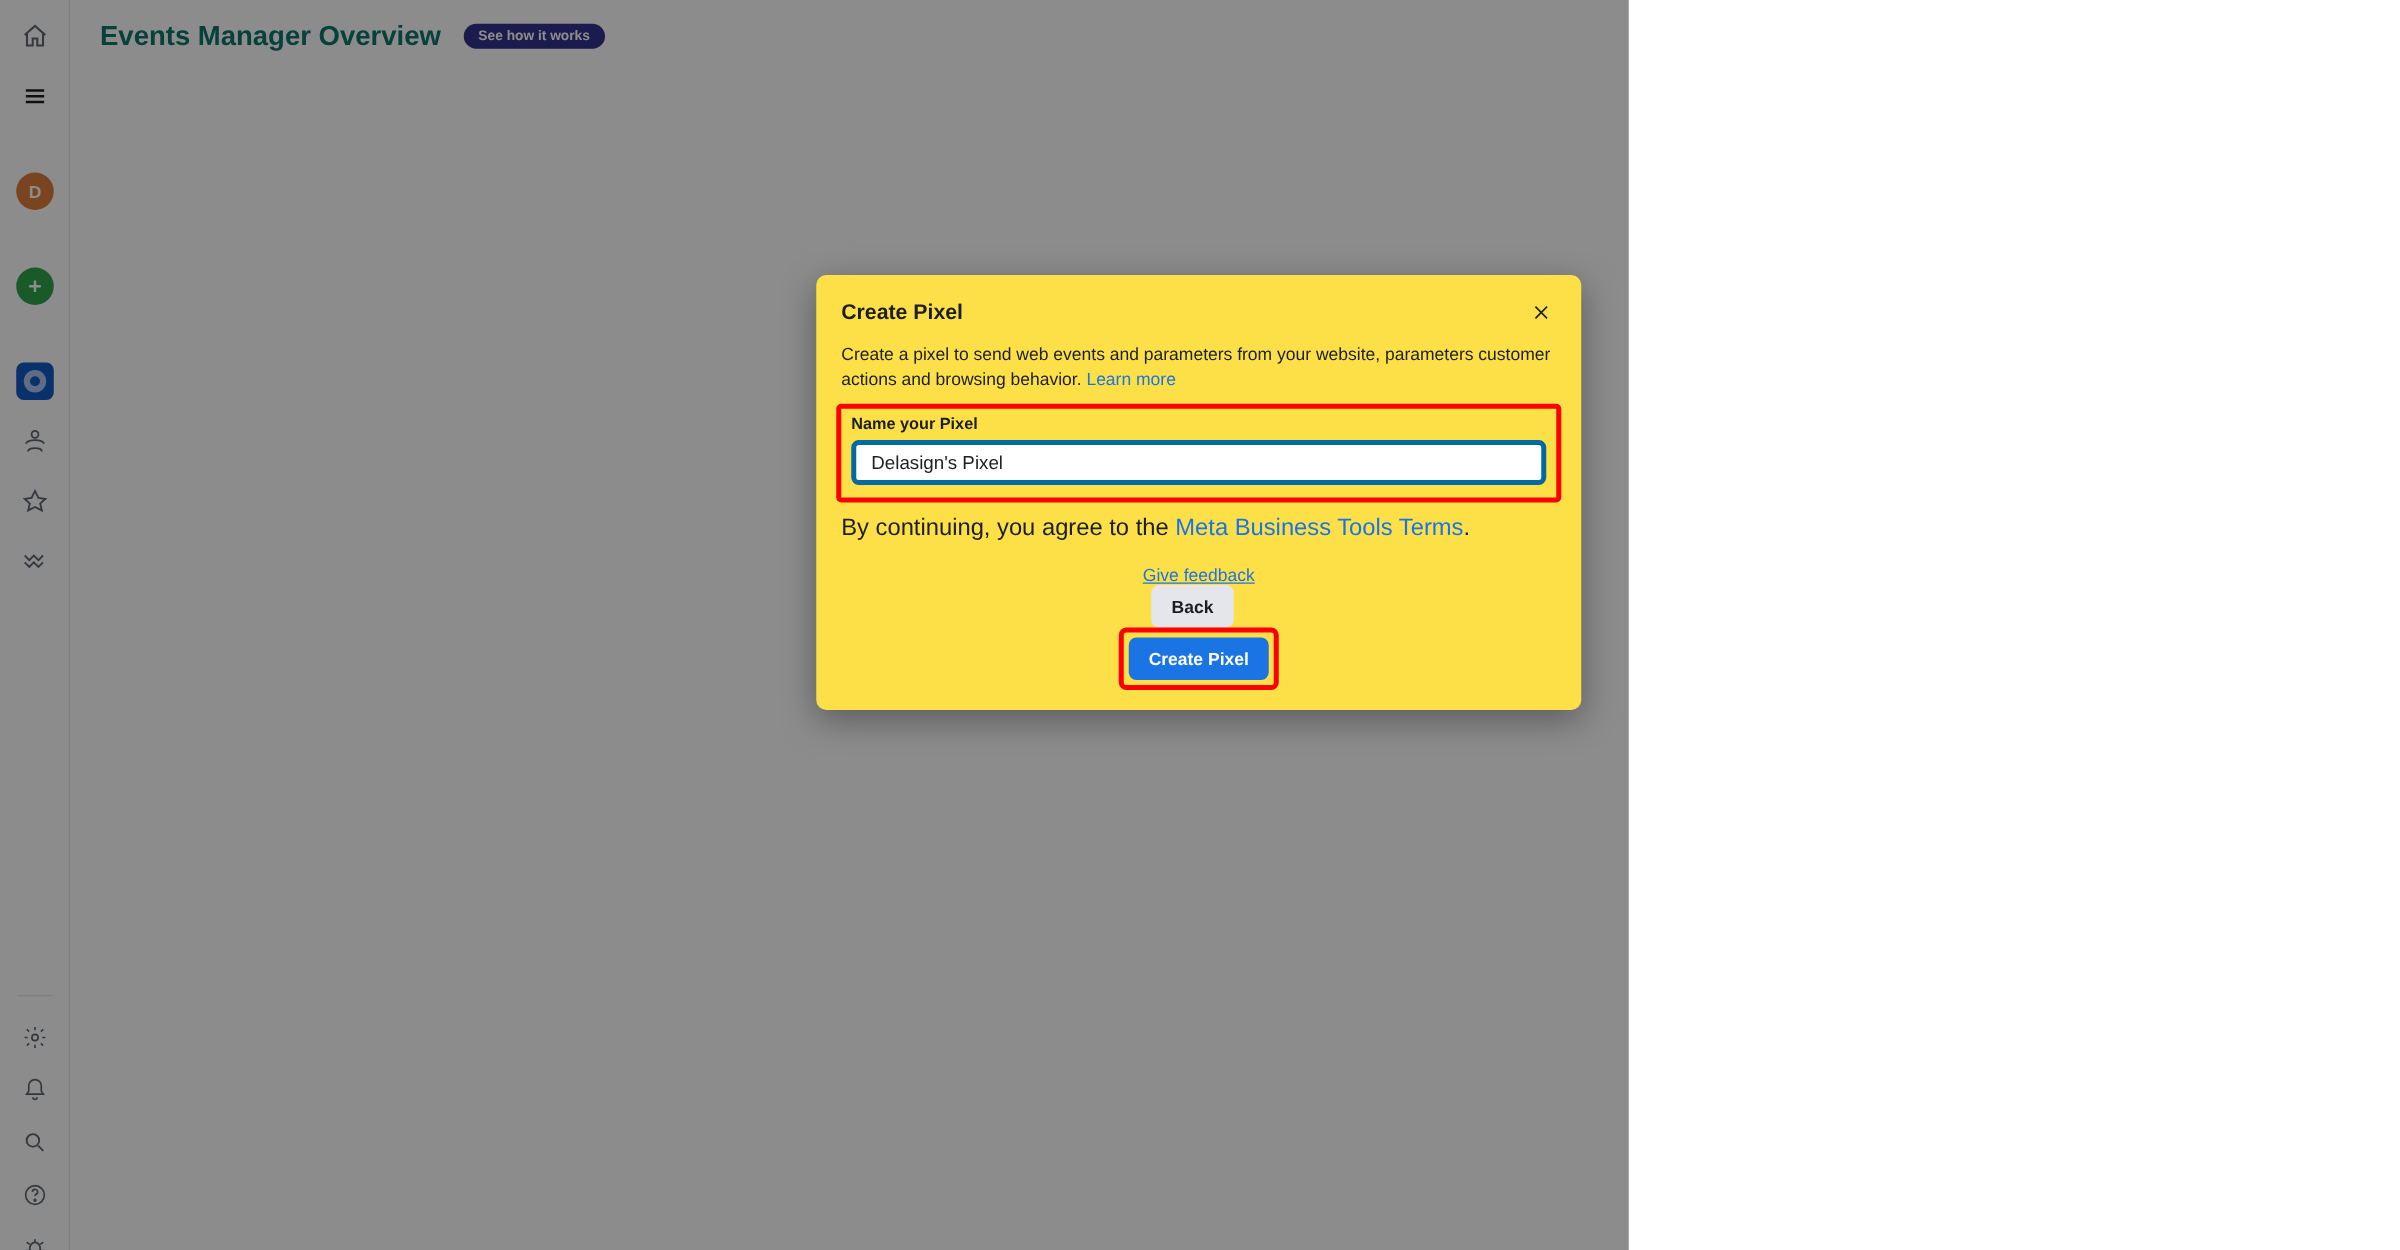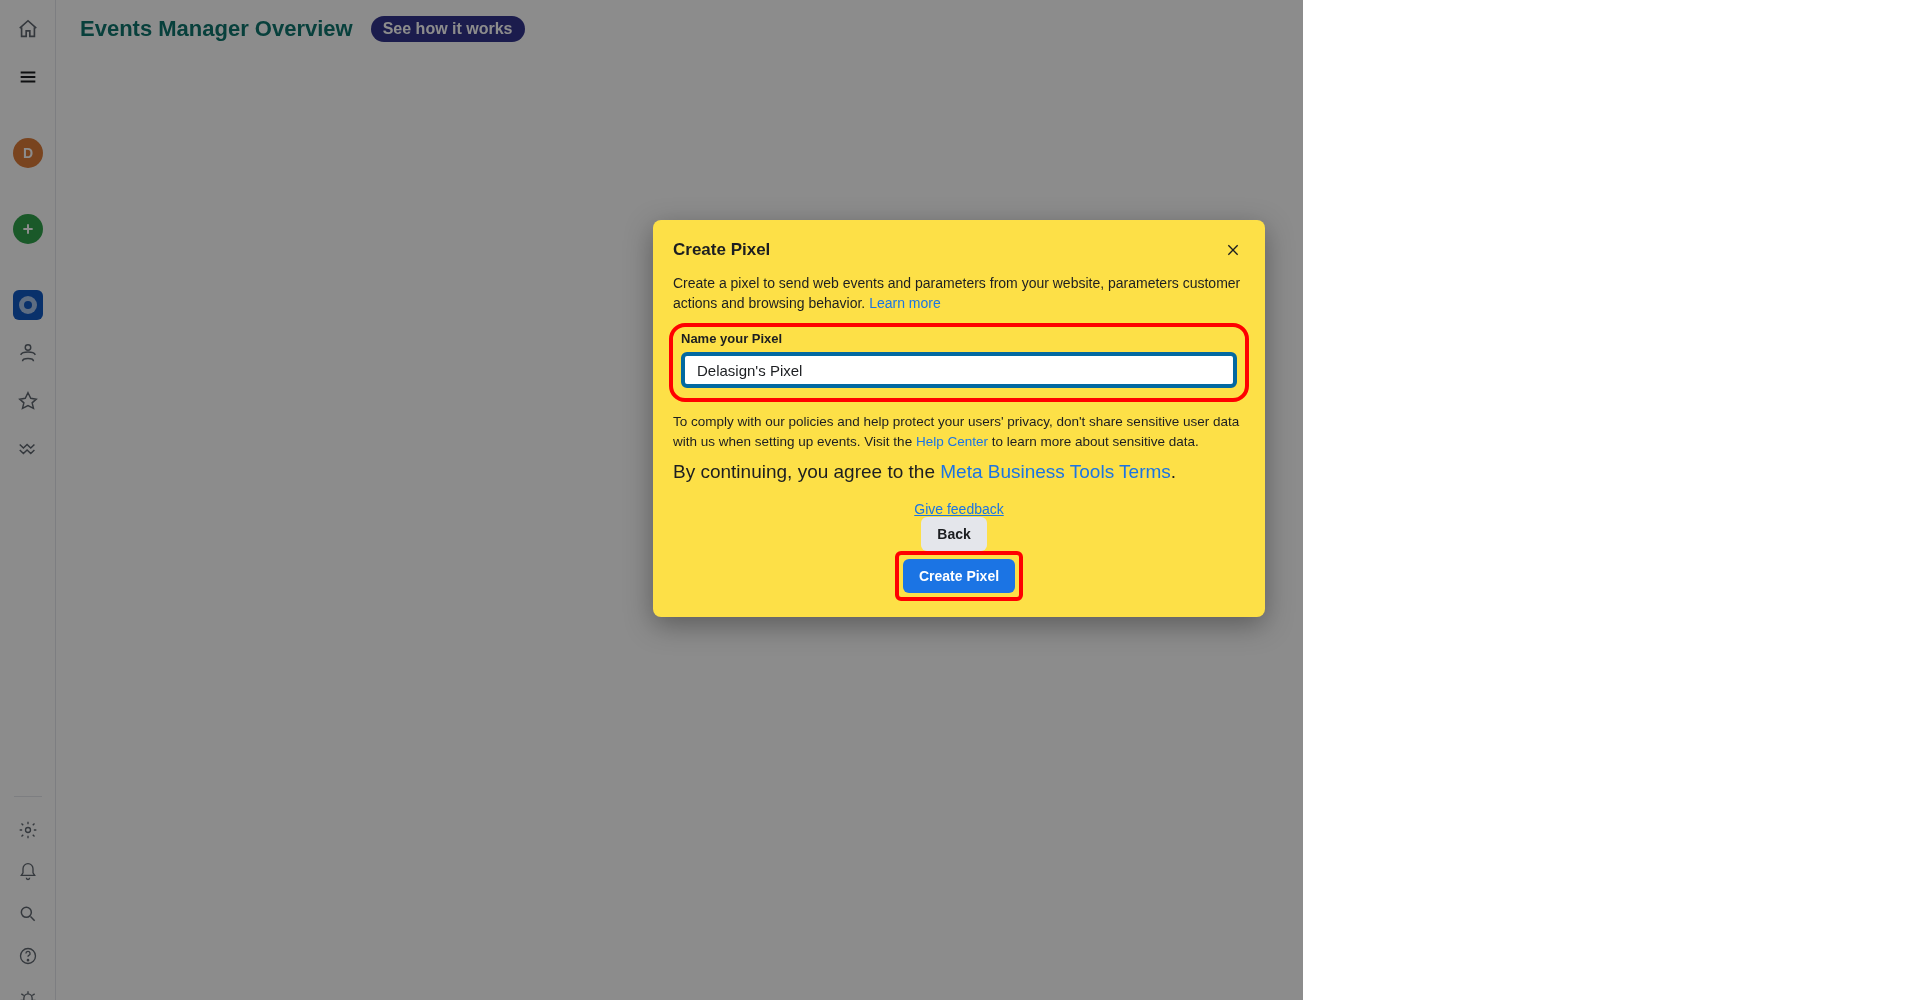--- a/index.html
+++ b/index.html
@@ -15,31 +15,31 @@
   .sb-icon.selected { background: #eaf1fb; }
   .sb-avatar { width: 30px; height: 30px; border-radius: 50%; background: #dd7c39; color: #fff; display:flex; align-items:center; justify-content:center; font-weight:600; font-size: 14px; }
   .sb-add { width: 30px; height: 30px; border-radius: 50%; background: #31a24c; color:#fff; display:flex;align-items:center;justify-content:center; }
   .sb-globe-pill { width: 34px; height: 30px; border-radius: 6px; background: #1259c3; display:flex;align-items:center;justify-content:center; position: relative; }
   .sb-globe-eye { width: 18px; height: 18px; border-radius: 50%; background: #acc7ec; position: relative; }
   .sb-globe-eye::after { content: ""; position: absolute; width: 8px; height: 8px; border-radius:50%; background: #1259c3; left: 5px; top: 5px; }
   .sb-sep { width: 28px; height: 1px; background: #e4e6eb; margin: 6px 0; }
   
   .header { position: absolute; left: 56px; top: 0; height: 58px; display: flex; align-items: center; gap: 18px; padding-left: 24px; }
   .header-title { font-size: 22px; font-weight: 700; color: #0f766e; }
-  .pill { background: #32338d; color: #fff; font-size: 16px; padding: 4px 12px; border-radius: 14px; font-weight: 600; text-align: right; }
+  .pill { background: #32338d; color: #fff; font-size: 11px; padding: 4px 12px; border-radius: 14px; font-weight: 600; text-align: right; }
   
   .dim { position: absolute; left: 0; top: 0; width: 1303px; height: 1000px; background: rgba(0,0,0,0.45); }
   
   .modal { position: absolute; width: 612px; left: 653px; top: 220px; background: #fde047; border-radius: 8px; box-shadow: 0 8px 28px rgba(0,0,0,0.35); padding: 18px 20px 16px 20px; }
   .modal-header { display: flex; align-items: center; justify-content: space-between; margin-bottom: 12px; }
   .modal-title { font-size: 17px; font-weight: 700; }
   .close-x { color: #606770; font-size: 20px; line-height: 1; cursor: pointer; width: 24px; height:24px; display:flex;align-items:center;justify-content:center; }
   .modal-desc { font-size: 14px; color: #1c1e21; line-height: 1.4; margin-bottom: 10px; }
   .link { color: #1b74e4; text-decoration: none; }
-  .field-block { border: 4px solid #ff0000; border-radius: 16px; padding: 4px 8px 10px 8px; margin: 6px -4px 10px -4px; }
+  .field-block { border: 4px solid #ff0000; border-radius: 4px; padding: 4px 8px 10px 8px; margin: 6px -4px 10px -4px; }
   .field-label { font-size: 13px; font-weight: 600; color: #1c1e21; margin-bottom: 6px; }
   .text-input { width: 100%; height: 36px; border: 4px solid #0369a1; border-radius: 6px; padding: 0 12px; font-size: 15px; color: #1c1e21; outline: none; }
   .modal-note { font-size: 13.5px; color: #1c1e21; line-height: 1.45; margin-bottom: 10px; }
   .modal-agree { font-size: 19px; color: #1c1e21; margin-bottom: 18px; }
   .modal-footer { display: flex; align-items: center; flex-direction: column; }
   .feedback-link { color: #1b74e4; font-size: 14px; text-decoration: underline; cursor: pointer; font-weight: 500; }
   .footer-spacer { flex: 1; }
   .btn { height: 34px; padding: 0 16px; border-radius: 6px; font-size: 14px; font-weight: 600; border: none; cursor: pointer; }
   .btn-secondary { background: #e4e6eb; color: #1c1e21; margin-right: 10px; }
   .btn-primary-wrap { border: 4px solid #ff0000; border-radius: 6px; padding: 4px; }
@@ -157,23 +157,20 @@
 
       <div class="modal-desc">
         <span>Create a pixel to send web events and parameters from your website, parameters customer actions and browsing behavior. </span><a href="#" class="link"><span>Learn more</span></a>
       </div>
 
       <div class="field-block">
         <div class="field-label">Name your Pixel</div>
         <input class="text-input" type="text" value="Delasign's Pixel" style="">
       </div>
 
-      <div class="modal-note">
-        <span>To comply with our policies and help protect your users' privacy, don't share sensitive user data with us when setting up events. Visit the </span><a href="#" class="link"><span>Help Center</span></a><span> to learn more about sensitive data.</span>
-      </div>
 
       <div class="modal-agree">
         <span>By continuing, you agree to the </span><a href="#" class="link"><span>Meta Business Tools Terms</span></a><span>.</span>
       </div>
 
       <div class="modal-footer">
         <a class="feedback-link"><span>Give feedback</span></a>
         <div class="footer-spacer"></div>
         <button class="btn btn-secondary"><span>Back</span></button>
         <div class="btn-primary-wrap">

